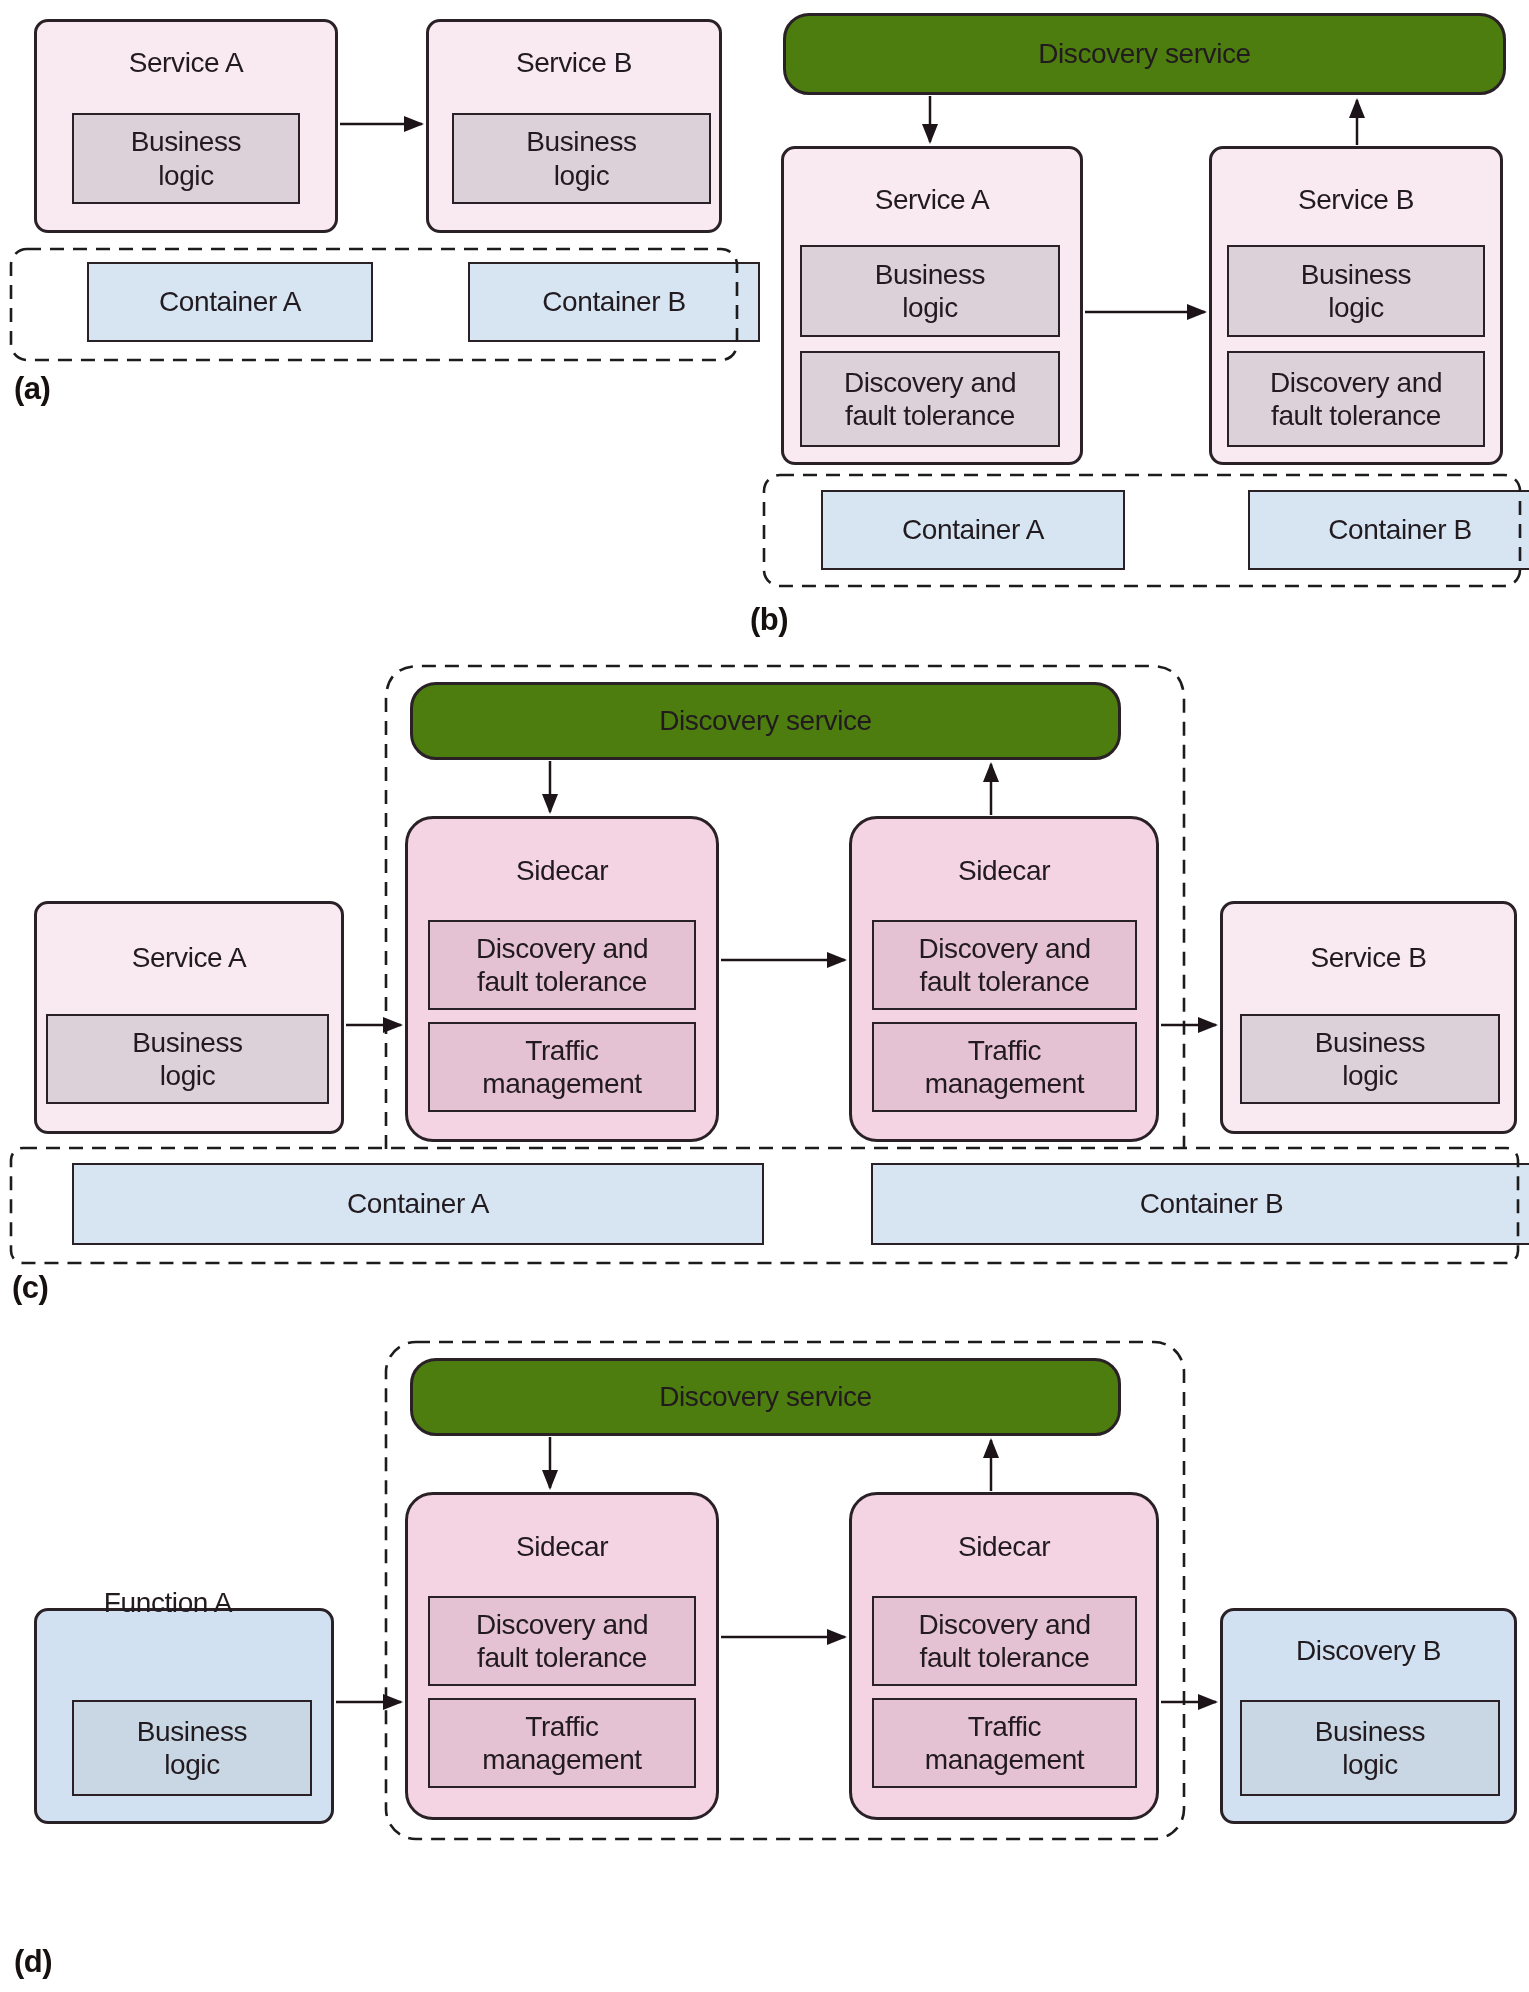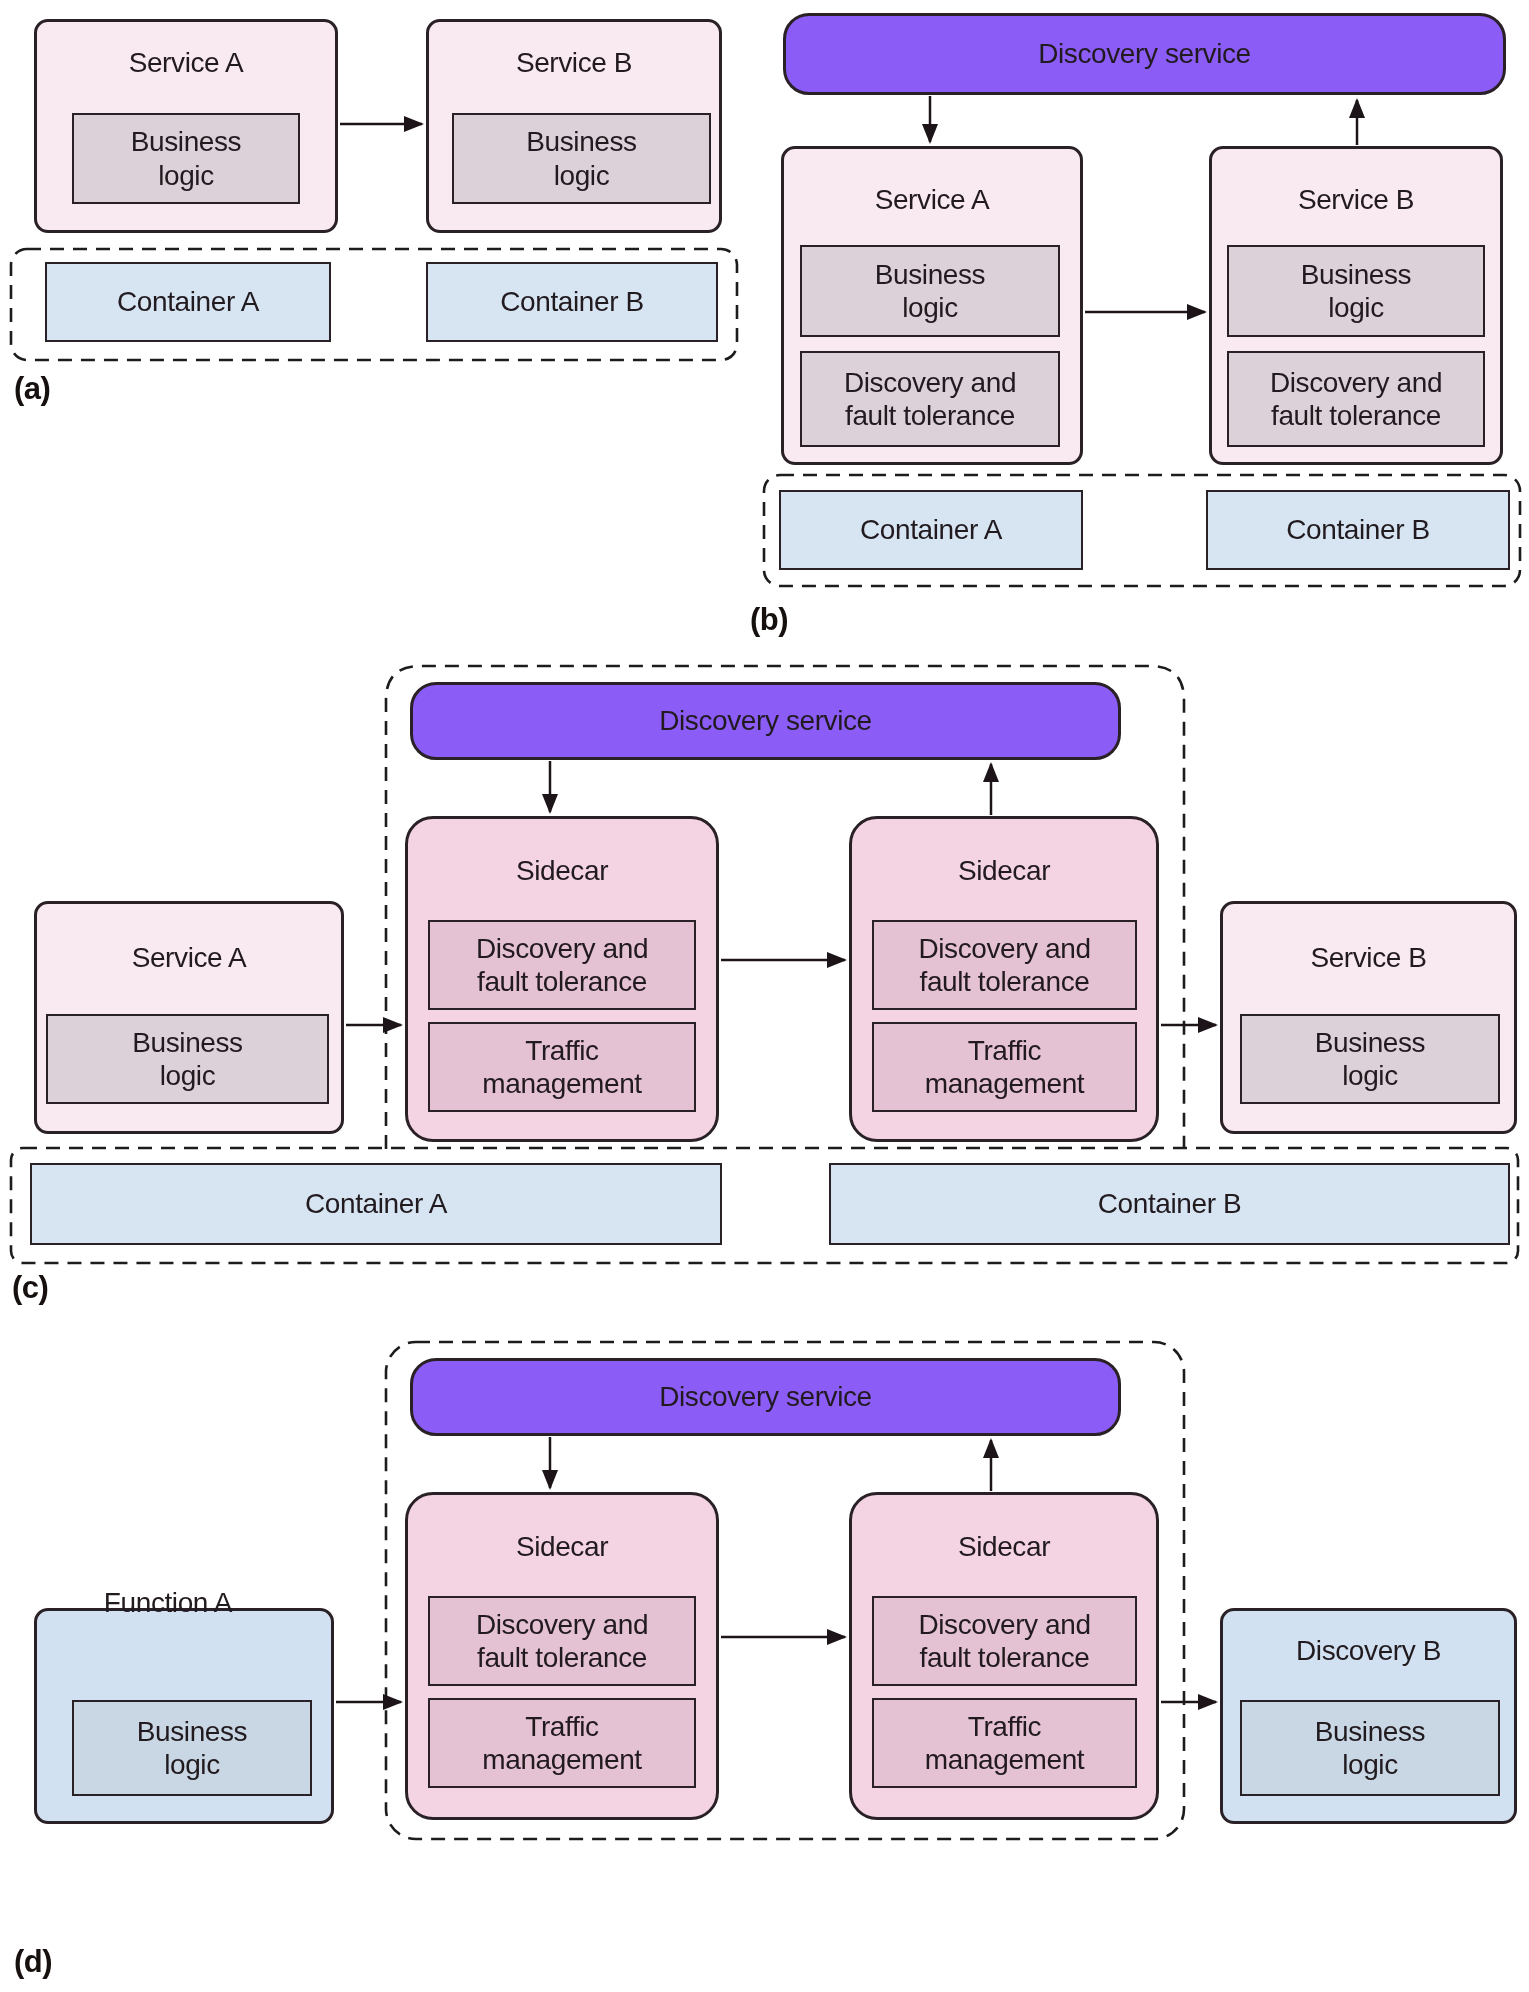--- a/index.html
+++ b/index.html
@@ -3,24 +3,24 @@
 <meta charset="utf-8">
 <style>
   html,body { margin:0; padding:0; background:#ffffff; }
   .canvas {
     position:relative; width:1529px; height:1992px; overflow:hidden;
     font-family:"Liberation Sans", sans-serif; background:#ffffff;
   }
   .abs { position:absolute; box-sizing:border-box; }
   .service       { background:#f9e9f1; border:3px solid #2a2127; border-radius:14px; }
   .service-inner { background:#ddd1d9; border:2.5px solid #2a2127; }
-  .bar           { background:#8b5cf6; border:3px solid #2a2127; border-radius:26px; }
+  .bar           { background:#4d7c0f; border:3px solid #2a2127; border-radius:26px; }
   .sidecar       { background:#f4d4e2; border:3px solid #2a2127; border-radius:28px; }
   .sidecar-inner { background:#e4c1d3; border:2.5px solid #2a2127; }
-  .container-box { background:#d7e4f2; border:2.5px solid #2a2127; }
+  .container-box { background:#d7e4f2; border:2.5px solid #2a2127;margin-left:42px; }
   .fn            { background:#d2e1f1; border:3px solid #2a2127; border-radius:14px; }
   .fn-inner      { background:#c9d6e3; border:2.5px solid #2a2127; }
   .faas          { background:#d7e4f3; border:3px solid #2a2127; border-radius:26px; }
   .txt {
     display:flex; align-items:center; justify-content:center; text-align:center;
     white-space:pre-line; font-size:28px; line-height:1.18; letter-spacing:-0.4px;
     color:#211a1f;
   }
   .plabel { font-weight:bold; font-size:31px; color:#16110f; letter-spacing:-0.5px; }
   svg.overlay { position:absolute; left:0; top:0; pointer-events:none; }

